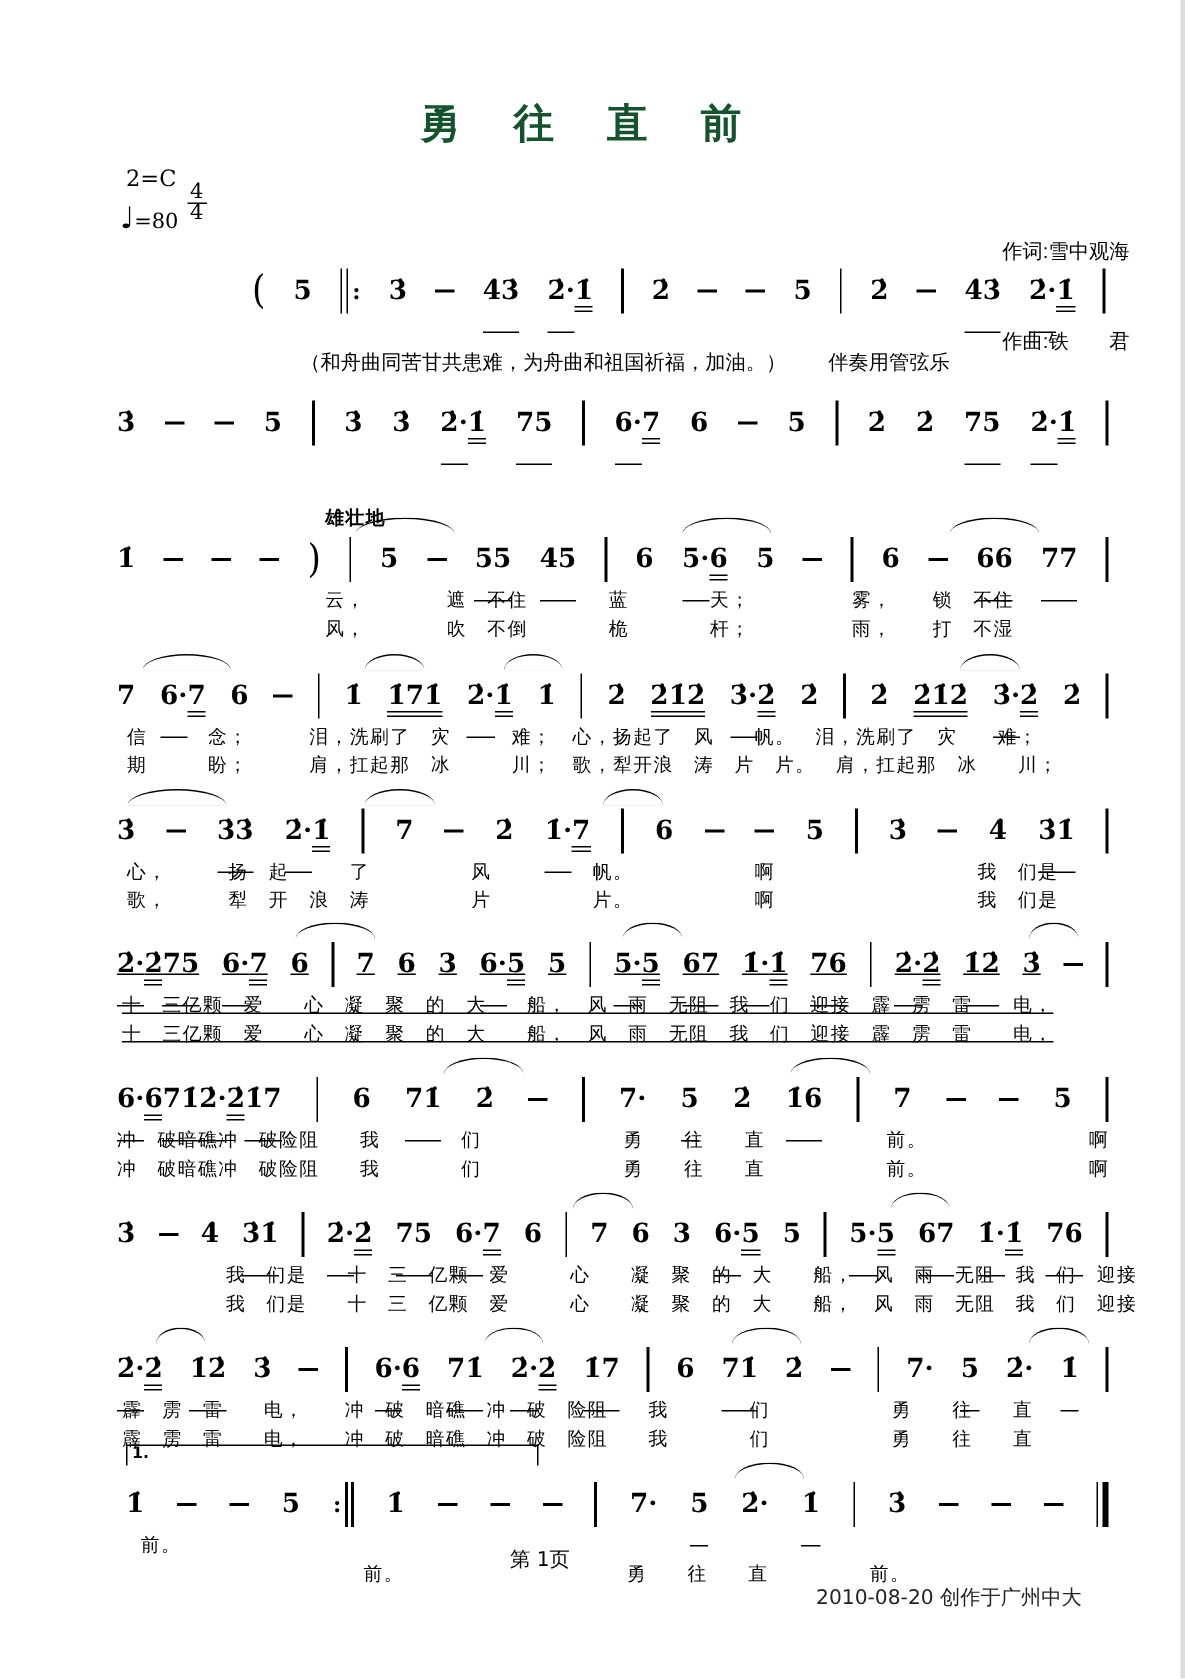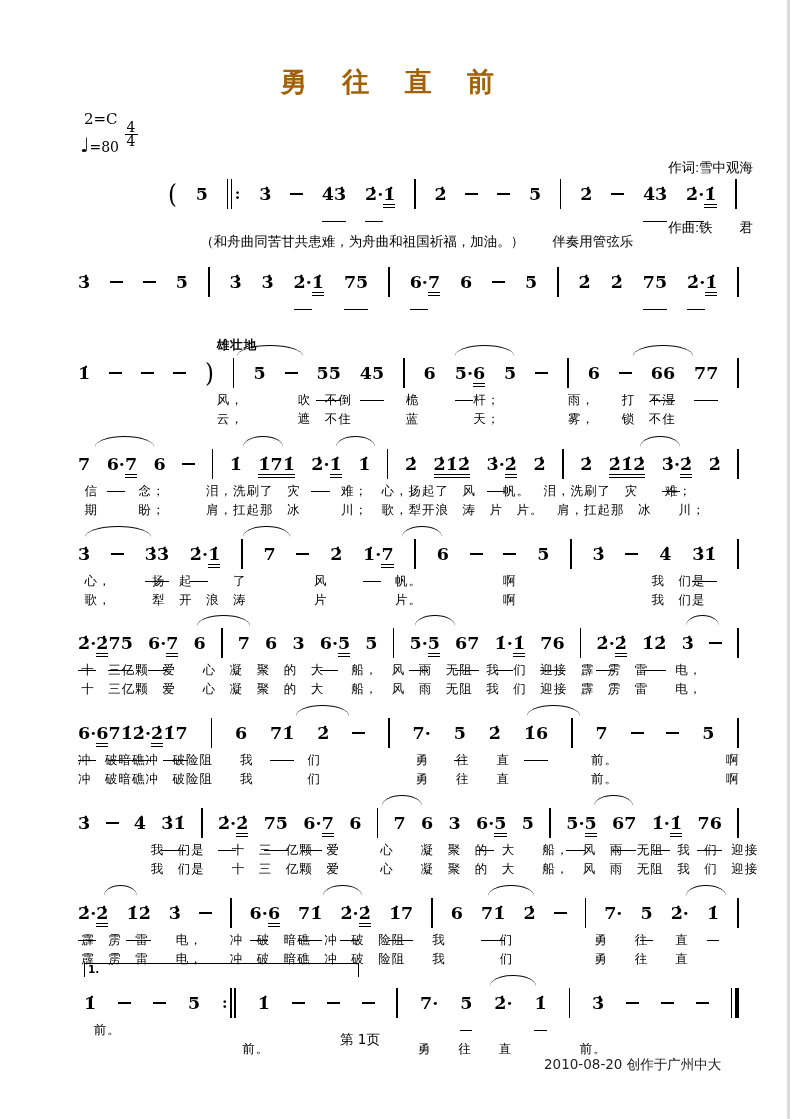--- a/index.html
+++ b/index.html
@@ -24,21 +24,21 @@
   .annotation{position:absolute;left:183px;top:217px;font-size:13.5px;
               font-family:"DejaVu Sans",sans-serif;white-space:pre;}
   .annotation .acc{margin-left:28px;}
   
   .sys{position:absolute;}
   .s0{top:178px;left:168px;right:50px;}
   .s1{top:266px;left:78px;right:48px;}
   .s2{top:357px;left:78px;right:48px;}
   .s3{top:448px;left:78px;right:48px;}
   .s4{top:538px;left:78px;right:48px;}
-  .s5{top:627px;left:78px;right:48px;}
+  .s5{top:627px;left:78px;right:48px;text-decoration:underline;}
   .s6{top:717px;left:78px;right:48px;}
   .s7{top:807px;left:78px;right:48px;}
   .s8{top:897px;left:78px;right:48px;}
   .s9{top:987px;left:84px;right:48px;}
   .row{display:flex;justify-content:space-between;align-items:center;position:relative;
        height:32px;font-size:17.5px;font-weight:bold;white-space:nowrap;}
   .tok{display:inline-block;}
   .u1{border-bottom:1.6px solid #000;padding-bottom:17px;}
   .u2{border-bottom:4px double #000;}
   .dash{width:13px;height:2.2px;background:#000;}
@@ -69,21 +69,21 @@
   .datefoot{position:absolute;left:544px;top:1056px;font-size:13.5px;color:#222;
             font-family:"DejaVu Sans",sans-serif;}
   .site{position:absolute;right:2px;top:1077px;font-size:29px;font-weight:bold;
         font-style:italic;font-family:"DejaVu Sans",sans-serif;}
 </style>
 </head>
 <body>
 
 <div class="page">
 
-  <div class="title" style="color: #a16207;">勇 往 直 前</div>
+  <div class="title" style="color: #14532d;">勇 往 直 前</div>
 
   <div class="meta-left">
     <span>2=C</span><span class="frac">
         <span class="num">4</span>
         <span>4</span>
       </span>
   </div>
 
   <div class="tempo">
     <span class="note-glyph">♩</span><span>=80</span>
@@ -170,22 +170,22 @@
           <span class="tok"><span class="u1">5·</span><span class="u2">6</span></span>
           <span class="tok"><span>5</span></span>
           <span class="dash"></span>
           <span class="bar"></span>
           <span class="tok"><span>6</span></span>
           <span class="dash"></span>
           <span class="tok"><span class="u1">66</span></span>
           <span class="tok"><span class="u1">77</span></span>
           <span class="bar"></span>
         </div>
+        <div class="lyr">云，　　　　遮　不住　　　　蓝　　　　天；　　　　　雾，　　锁　不住</div>
         <div class="lyr">风，　　　　吹　不倒　　　　桅　　　　杆；　　　　　雨，　　打　不湿</div>
-        <div class="lyr">云，　　　　遮　不住　　　　蓝　　　　天；　　　　　雾，　　锁　不住</div>
       </div>
       <div class="sys s3">
         <div class="row">
           <div class="arc" style="left: 2.5%; width: 9%;"></div>
           <div class="arc" style="left: 25%; width: 6%;"></div>
           <div class="arc" style="left: 39%; width: 6%;"></div>
           <div class="arc" style="left: 85%; width: 6%;"></div>
           <span class="tok"><span>7</span></span>
           <span class="tok"><span class="u1">6·</span><span class="u2">7</span></span>
           <span class="tok"><span>6</span></span>

